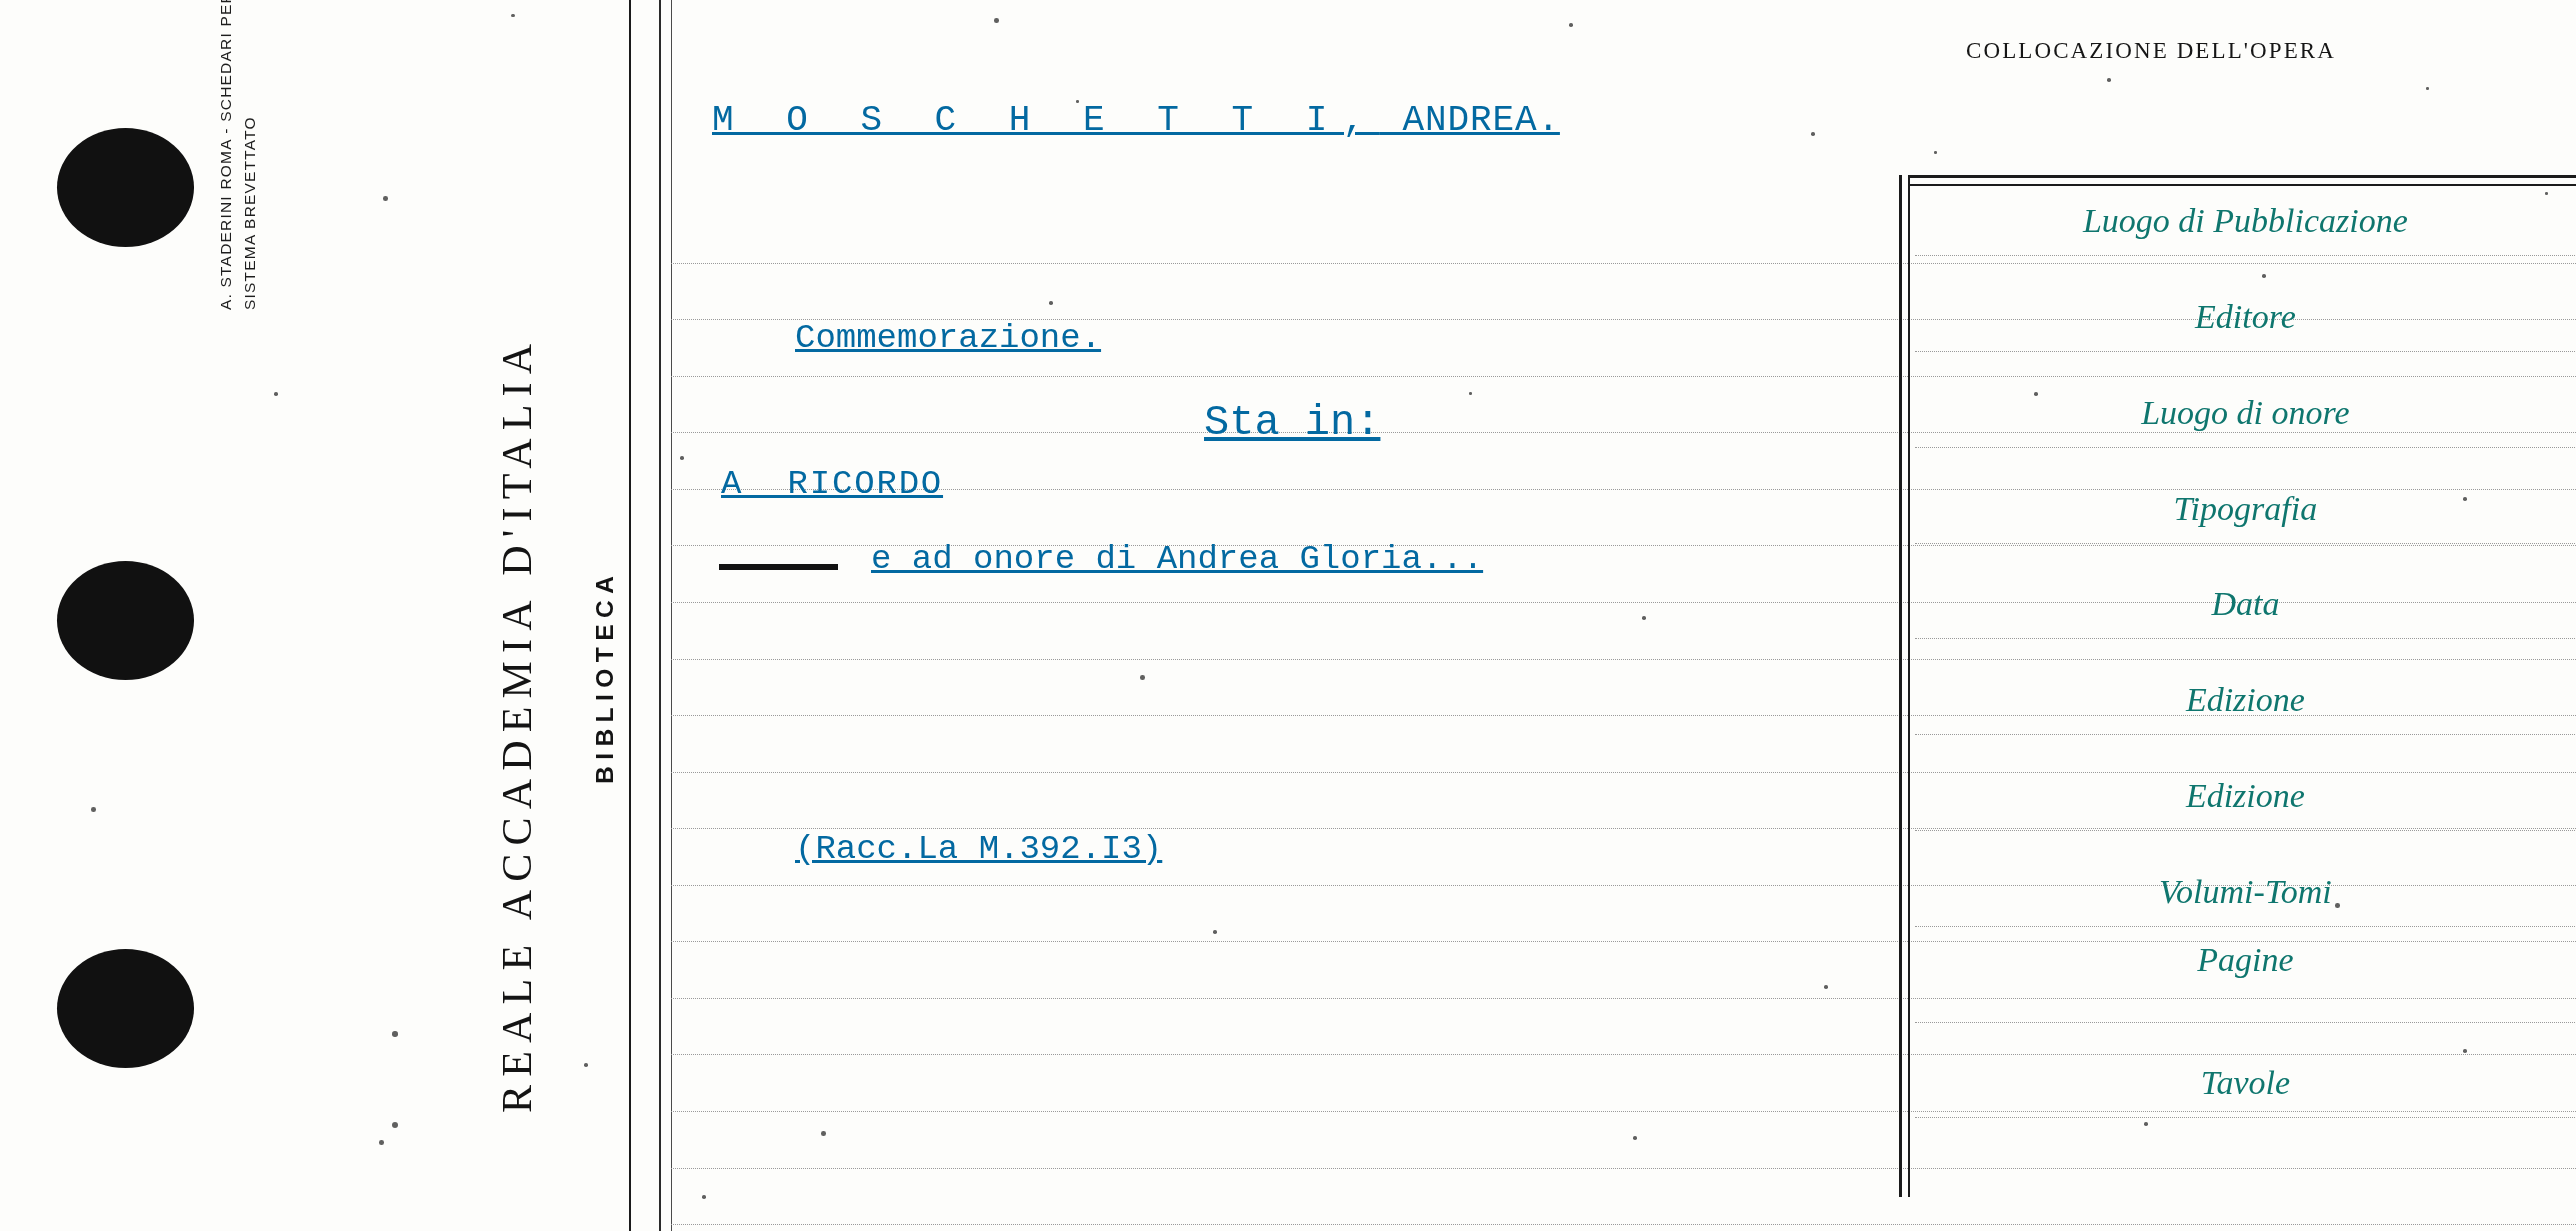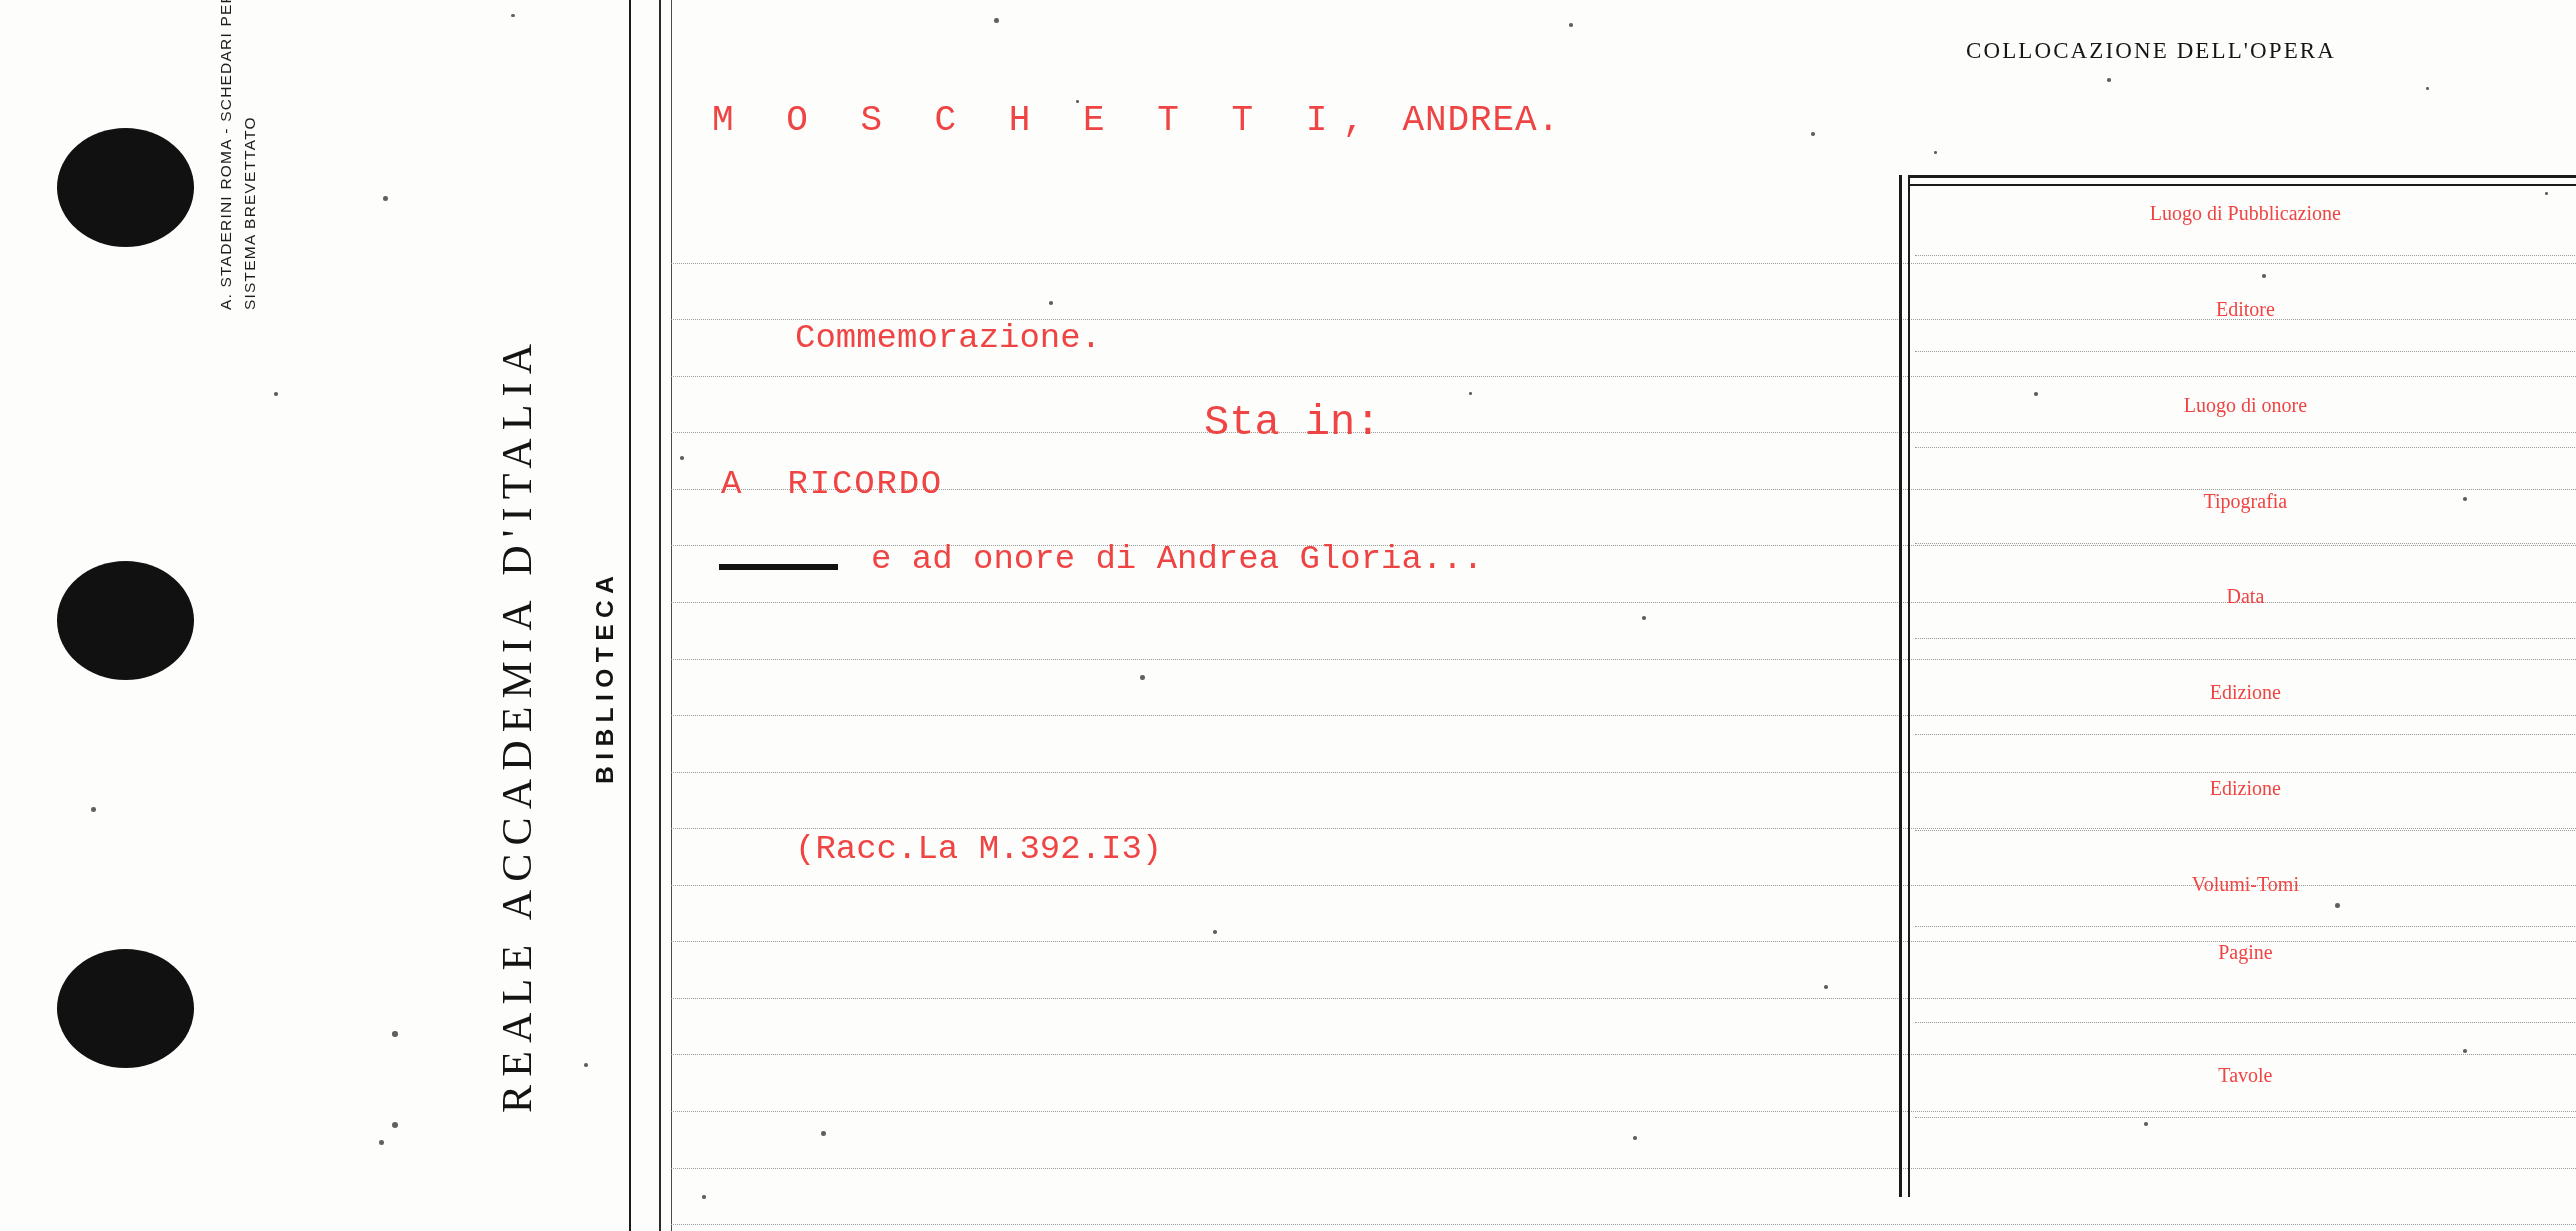--- a/index.html
+++ b/index.html
@@ -121,22 +121,23 @@
     position: absolute;
     left: 0;
     width: 1905px;
     border-top: 1.8px dotted #9a9a9a;
   }
 
   
   .typed {
     position: absolute;
     font-family: "Liberation Mono", monospace;
-    color: #ef4444;
+    color: #0369a1;
     white-space: pre;
+    text-decoration: underline;
   }
   .t-author {
     left: 712px;
     top: 100px;
     font-size: 36px;
     letter-spacing: 0.9px;
   }
   .t-author .sp { letter-spacing: 15.5px; }
   .t-comm {
     left: 795px;
@@ -222,22 +223,23 @@
     width: 668px;
     height: 1.8px;
     background: #1b1b1b;
   }
   .field {
     position: absolute;
     left: 16.4px;
     width: 660px;
     text-align: center;
     font-family: "Liberation Serif", serif;
-    font-size: 20px;
-    color: #ef4444;
+    font-style: italic;
+    font-size: 34px;
+    color: #0f766e;
     white-space: nowrap;
   }
   .fline {
     position: absolute;
     left: 16.4px;
     width: 660px;
     border-top: 1.8px dotted #9a9a9a;
   }
 </style>
 </head>

